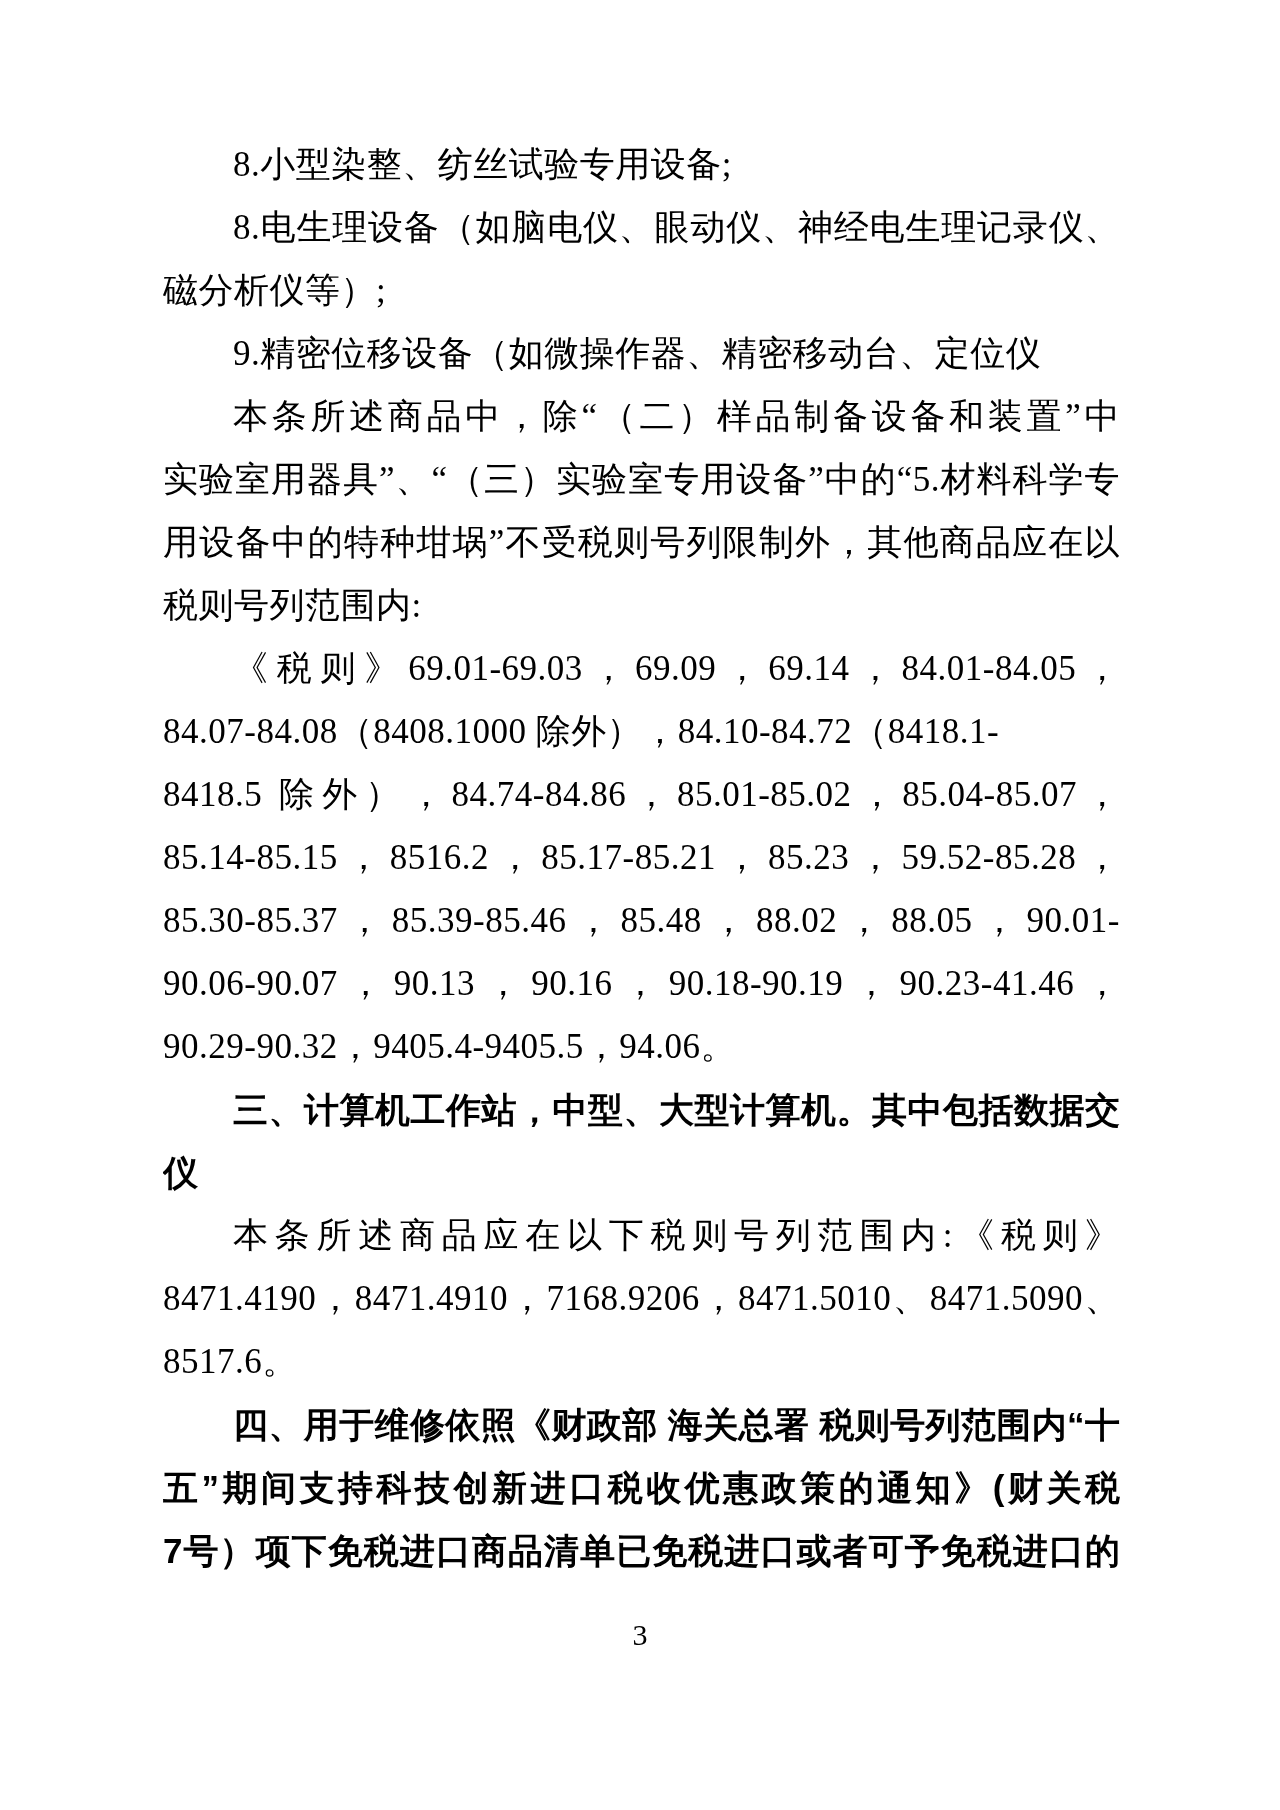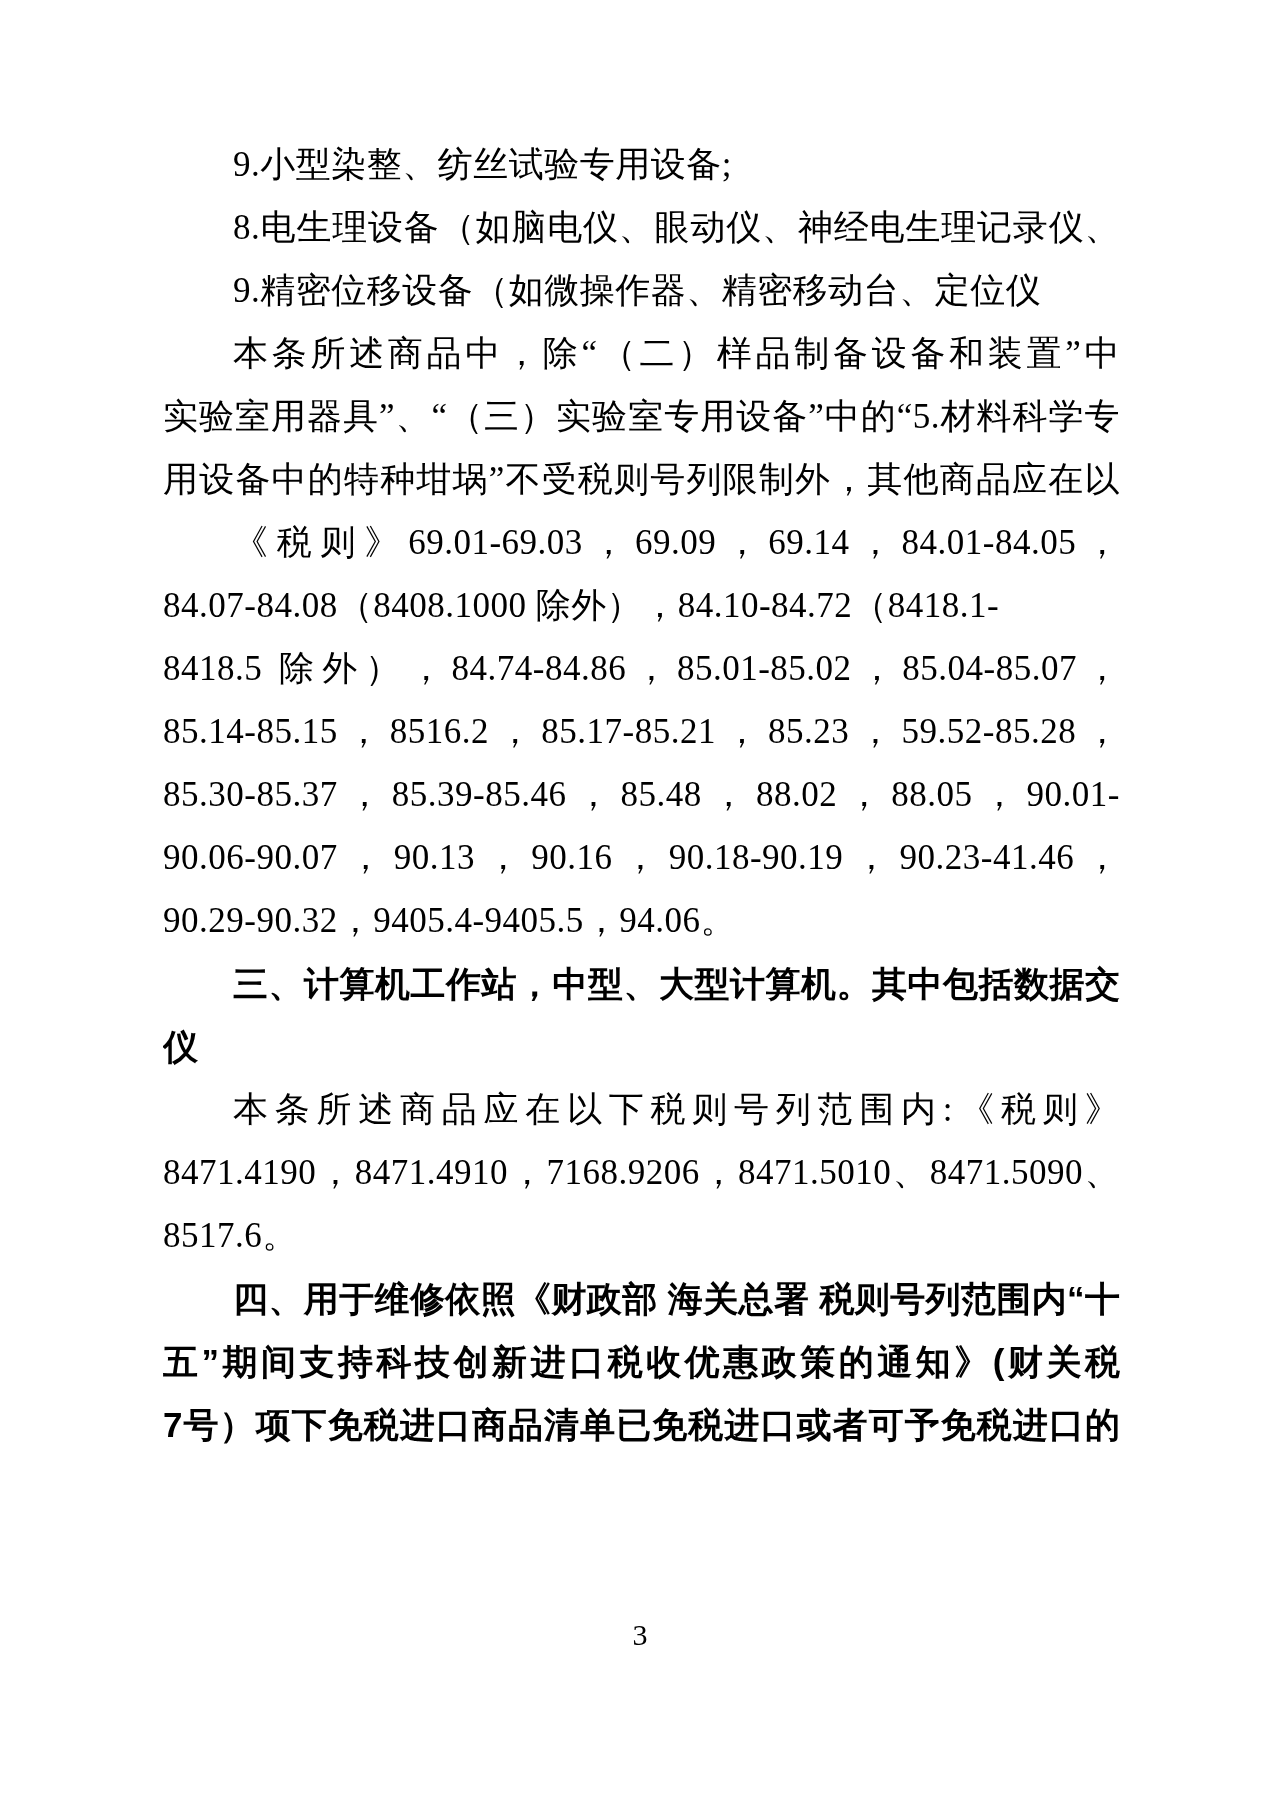--- a/index.html
+++ b/index.html
@@ -52,26 +52,28 @@
     text-align: center;
     font-size: 30px;
     font-family: "Liberation Serif", "DejaVu Serif", serif;
   }
 </style>
 </head>
 <body>
 
 <div class="page">
   <div class="content">
-    <div class="line indent">9.小型染整、纺丝试验专用设备;</div>
+    <div class="line indent">8.小型染整、纺丝试验专用设备;</div>
     <div class="line indent fill">8.电生理设备（如脑电仪、眼动仪、神经电生理记录仪、脑</div>
+    <div class="line">磁分析仪等）;</div>
     <div class="line indent">9.精密位移设备（如微操作器、精密移动台、定位仪等）。</div>
     <div class="line indent fill">本条所述商品中，除“（二）样品制备设备和装置”中的“7.</div>
     <div class="line fill">实验室用器具”、“（三）实验室专用设备”中的“5.材料科学专</div>
     <div class="line fill">用设备中的特种坩埚”不受税则号列限制外，其他商品应在以下</div>
+    <div class="line">税则号列范围内:</div>
     <div class="line indent fill">《税则》69.01-69.03，69.09，69.14，84.01-84.05，</div>
     <div class="line">84.07-84.08（8408.1000 除外），84.10-84.72（8418.1-</div>
     <div class="line fill">8418.5 除外），84.74-84.86，85.01-85.02，85.04-85.07，85.11，</div>
     <div class="line fill">85.14-85.15，8516.2，85.17-85.21，85.23，59.52-85.28，</div>
     <div class="line fill">85.30-85.37，85.39-85.46，85.48，88.02，88.05，90.01-90.02，</div>
     <div class="line fill">90.06-90.07，90.13，90.16，90.18-90.19，90.23-41.46，</div>
     <div class="line">90.29-90.32，9405.4-9405.5，94.06。</div>
     <div class="line indent fill bold">三、计算机工作站，中型、大型计算机。其中包括数据交换</div>
     <div class="line bold">仪</div>
     <div class="line indent fill">本条所述商品应在以下税则号列范围内:《税则》8471.4110，</div>

